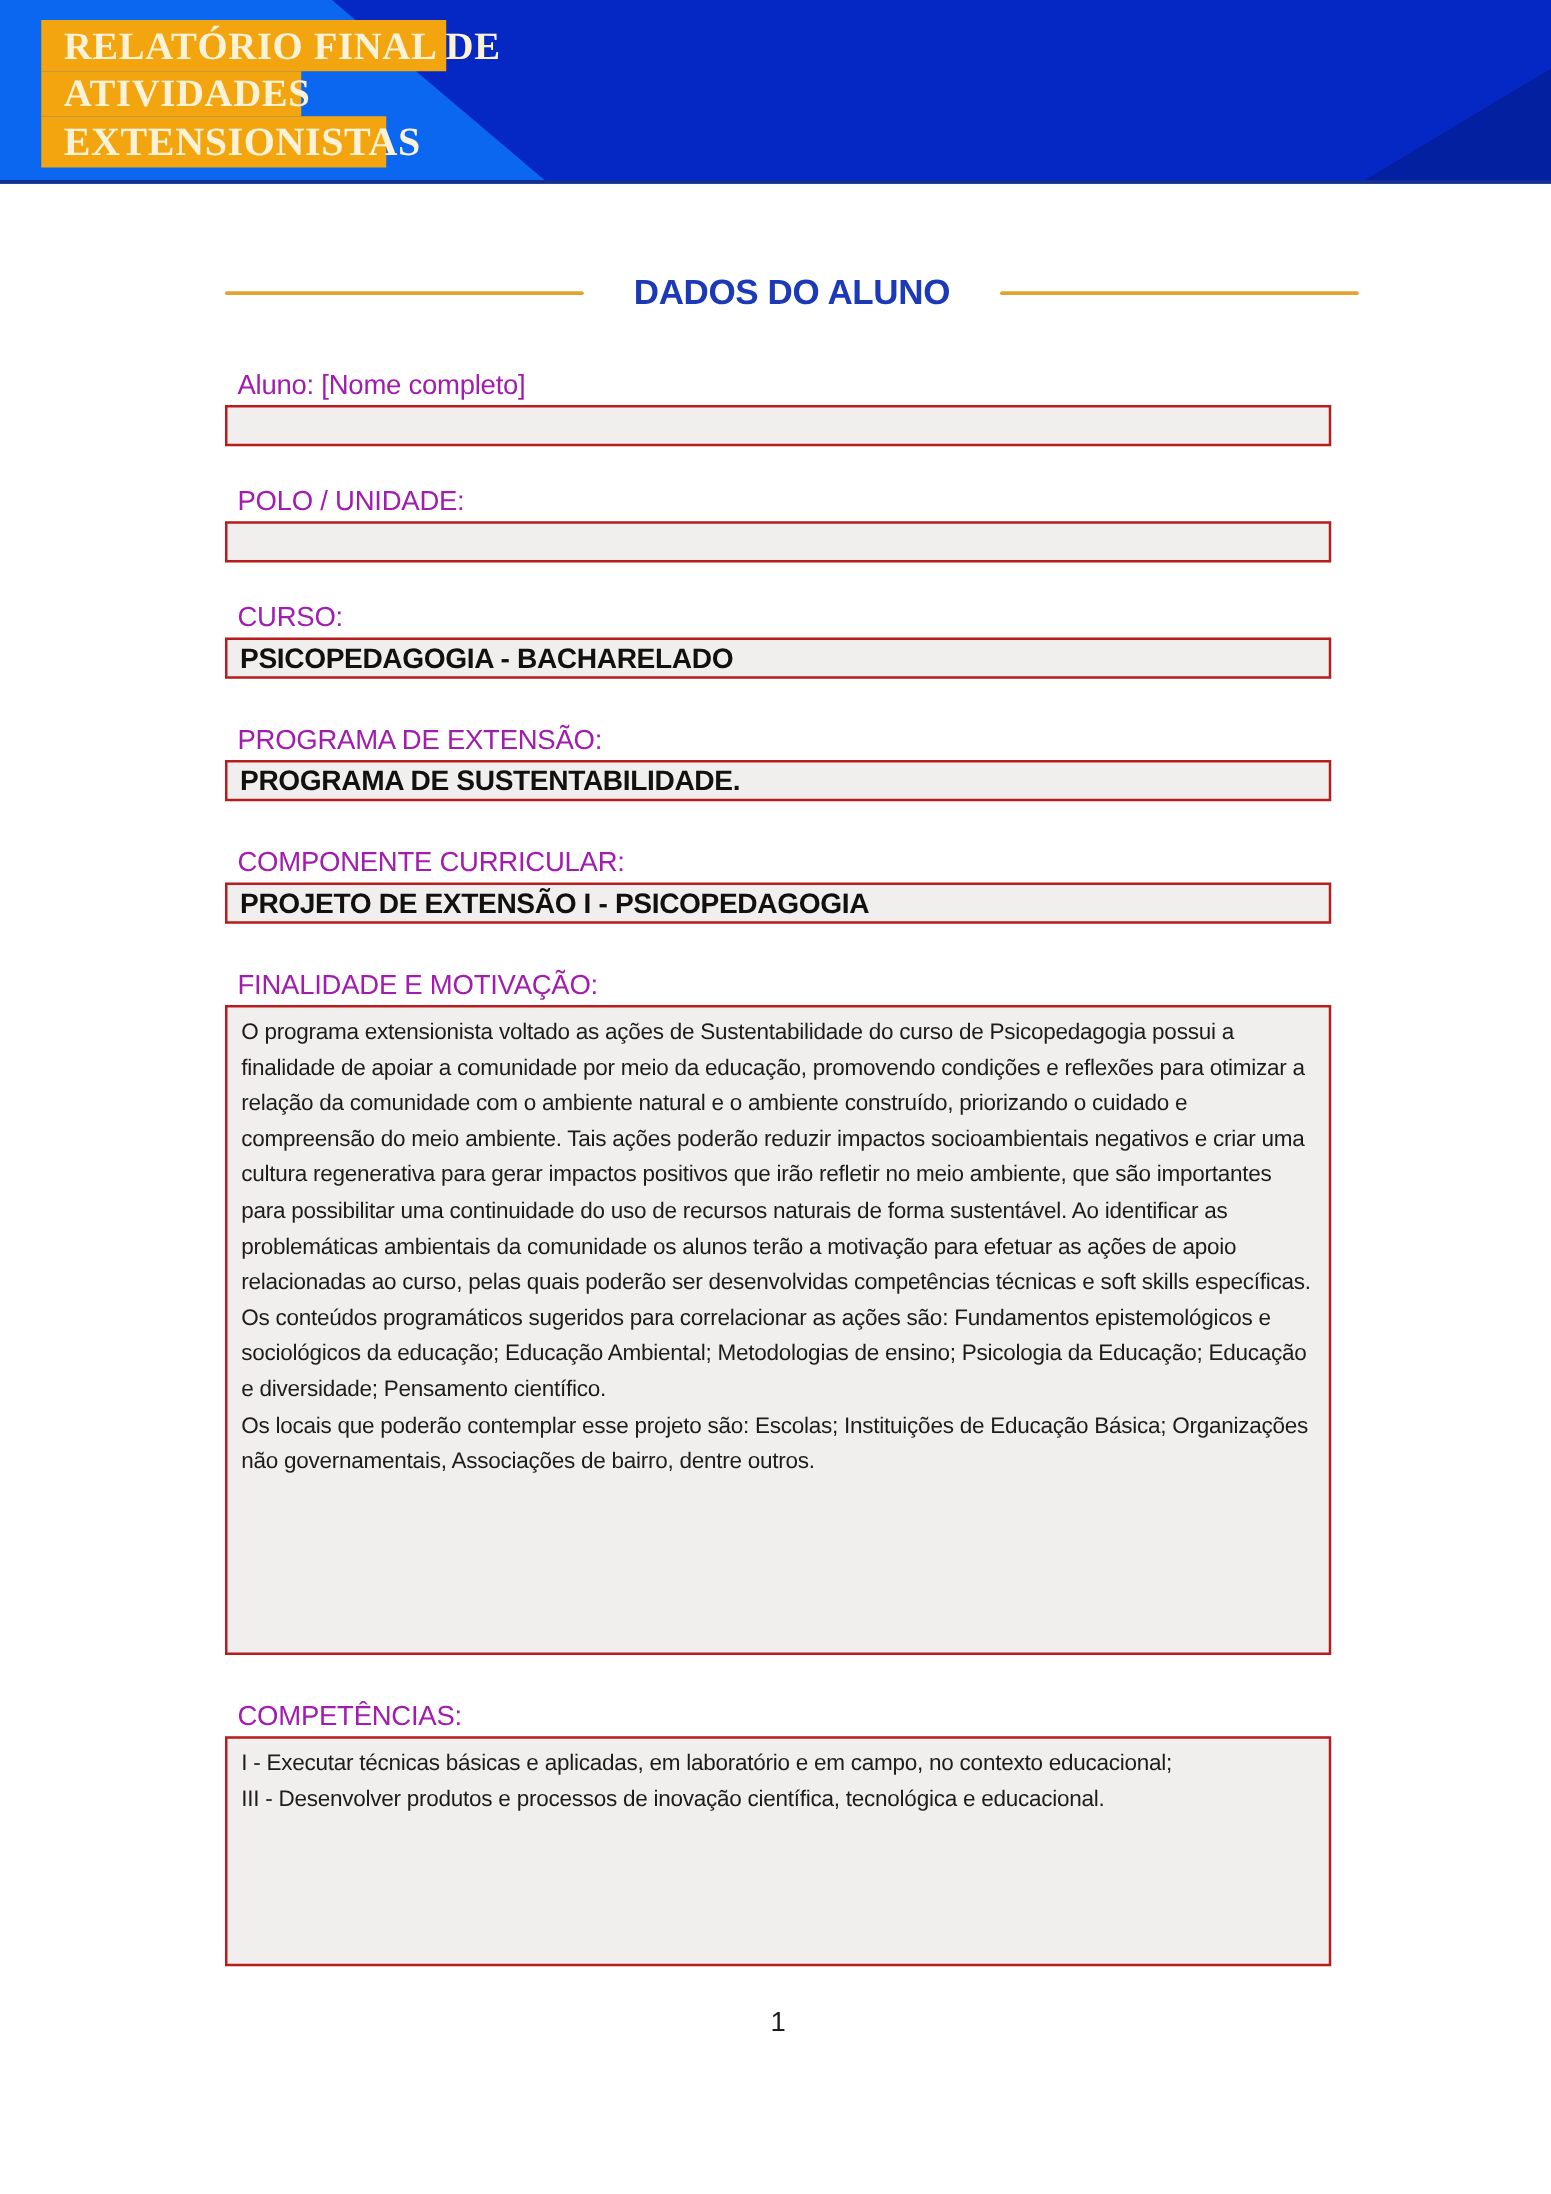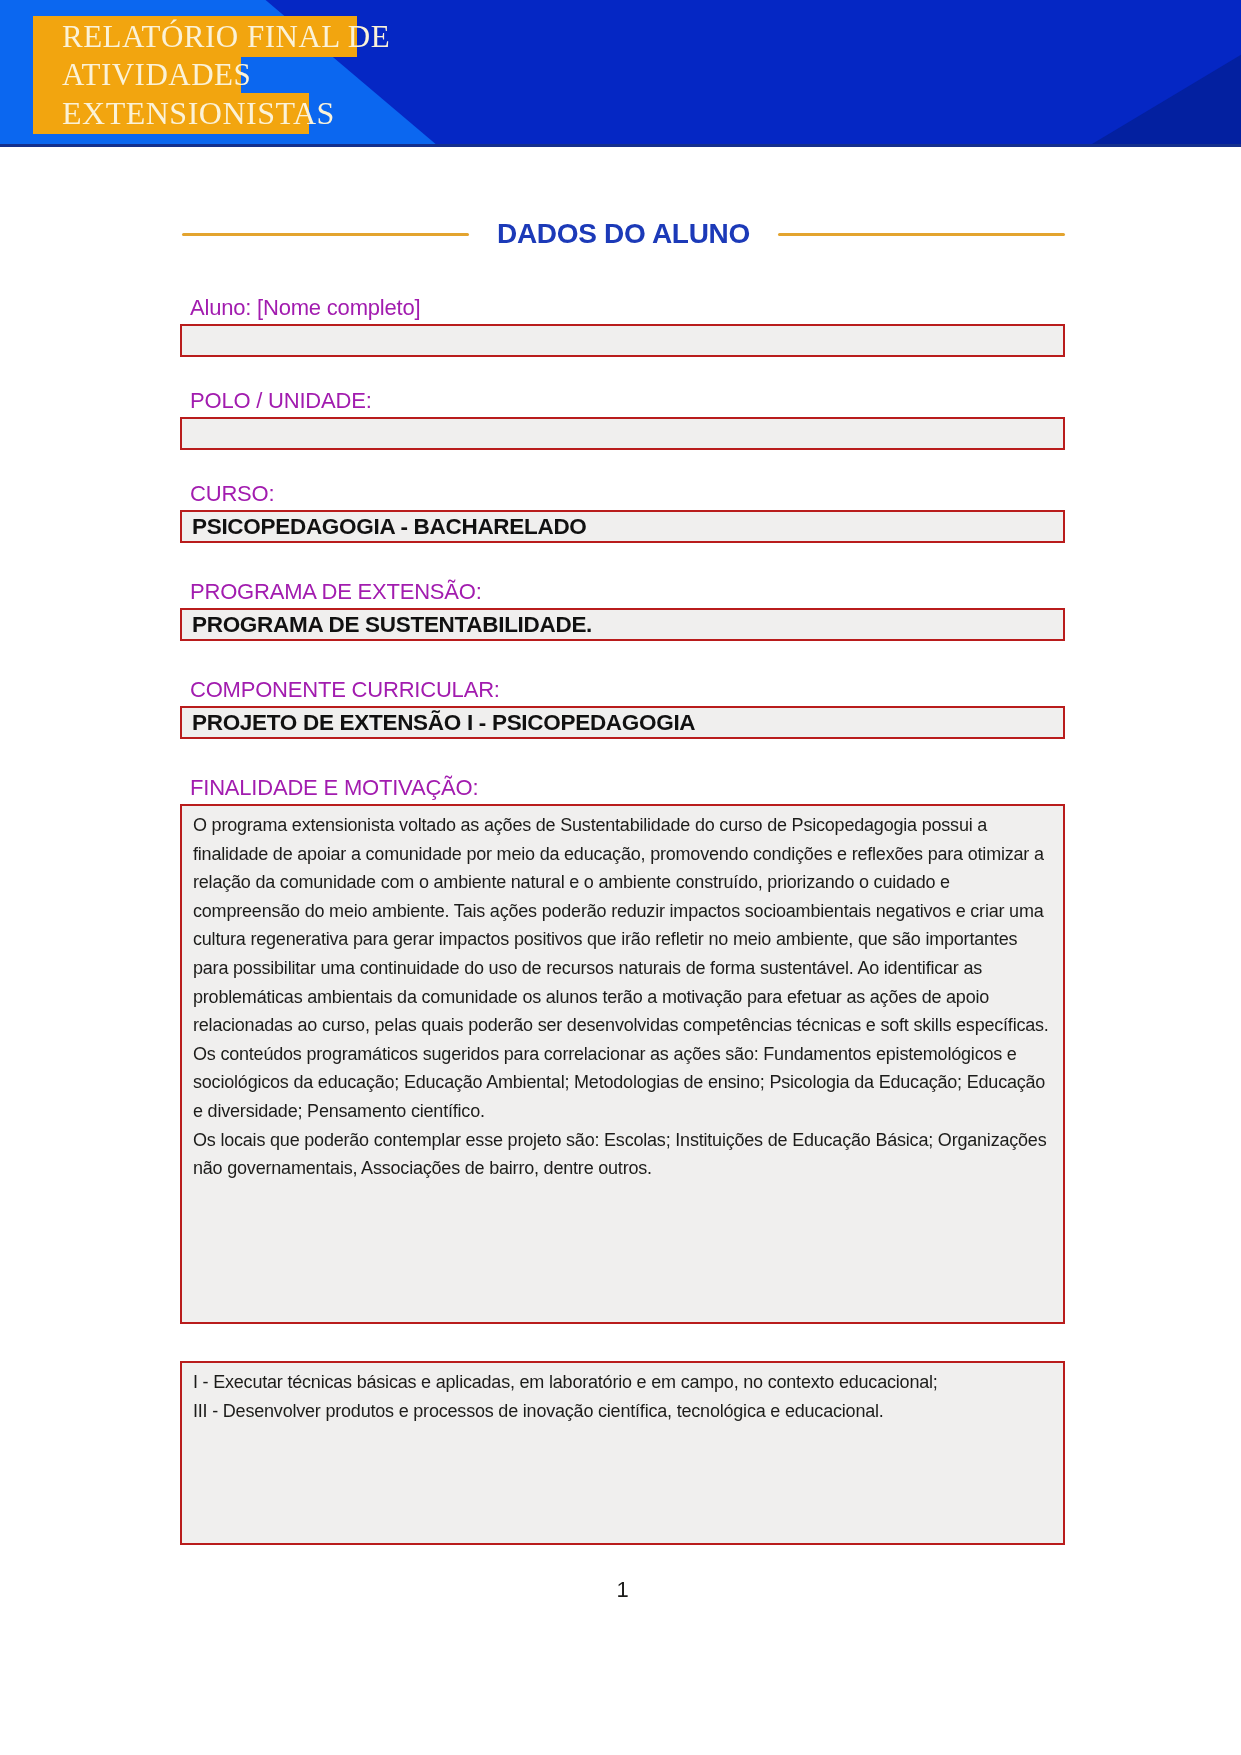--- a/index.html
+++ b/index.html
@@ -24,38 +24,38 @@
   }
   .banner-corner {
     position:absolute; inset:0;
     background:#0320a0;
     clip-path:polygon(100% 38%, 100% 100%, 88% 100%);
   }
   .banner-block {
     position:absolute; left:33px;
     background:#f2a50f;
     display:flex; align-items:center;
-    padding-left:29px;
+    padding-left:18px;
     font-family:"Liberation Serif", serif;
-    font-weight:400;
+    font-weight:700;
     color:#fbf2d7;
     letter-spacing:0.5px;
     white-space:nowrap;
   }
   .bb1 { top:16px;  height:41px; width:324px; font-size:31px; }
   .bb2 { top:57px;  height:36px; width:208px; font-size:31px; }
   .bb3 { top:93px;  height:41px; width:276px; font-size:32px; }
 
   
   .content { padding:0 176px 0 180px; }
 
   .title-row {
     margin-top:71px; margin-bottom:46px;
-    display:flex; align-items:center; justify-content:flex-end;
-    gap:28px;
+    display:flex; align-items:center; justify-content:flex-start;
+    gap:40px;
   }
   .title-rule { height:3px; width:287px; background:#e3a42f; border-radius:2px; flex:0 0 auto; }
   h1.page-title {
     font-size:28px; font-weight:700; letter-spacing:-0.3px;
     color:#1c3ab8; white-space:nowrap;
   }
 
   .field { margin-bottom:32px; }
   .field.wide-gap { margin-bottom:37px; }
   .field-label {
@@ -151,20 +151,21 @@
 
   <section class="field wide-gap">
     <div class="field-label">FINALIDADE E MOTIVAÇÃO:</div>
     <div class="box text-box finalidade">
       <p>O programa extensionista voltado as ações de Sustentabilidade do curso de Psicopedagogia possui a finalidade de apoiar a comunidade por meio da educação, promovendo condições e reflexões para otimizar a relação da comunidade com o ambiente natural e o ambiente construído, priorizando o cuidado e compreensão do meio ambiente. Tais ações poderão reduzir impactos socioambientais negativos e criar uma cultura regenerativa para gerar impactos positivos que irão refletir no meio ambiente, que são importantes para possibilitar uma continuidade do uso de recursos naturais de forma sustentável. Ao identificar as problemáticas ambientais da comunidade os alunos terão a motivação para efetuar as ações de apoio relacionadas ao curso, pelas quais poderão ser desenvolvidas competências técnicas e soft skills específicas. Os conteúdos programáticos sugeridos para correlacionar as ações são: Fundamentos epistemológicos e sociológicos da educação; Educação Ambiental; Metodologias de ensino; Psicologia da Educação; Educação e diversidade; Pensamento científico.</p>
       <p>Os locais que poderão contemplar esse projeto são: Escolas; Instituições de Educação Básica; Organizações não governamentais, Associações de bairro, dentre outros.</p>
     </div>
   </section>
 
   <section class="field">
+    <div class="field-label">COMPETÊNCIAS:</div>
     <div class="box text-box competencias">
       <p class="justified">I - Executar técnicas básicas e aplicadas, em laboratório e em campo, no contexto educacional;</p>
       <p class="justified">III - Desenvolver produtos e processos de inovação científica, tecnológica e educacional.</p>
     </div>
   </section>
 
   <footer class="page-footer">
     <span>1</span>
   </footer>
 

